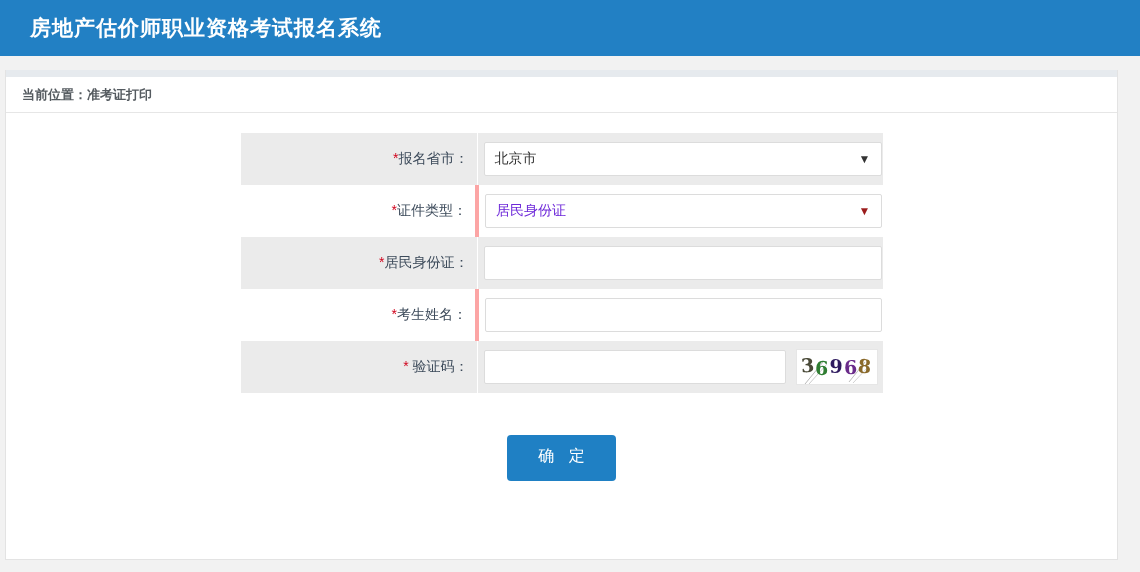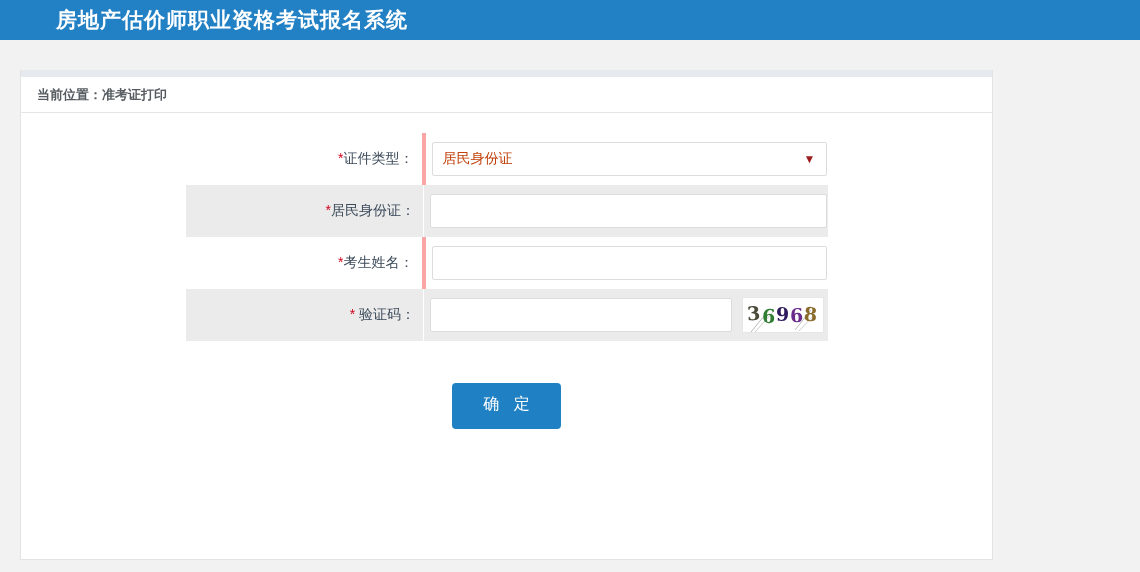--- a/index.html
+++ b/index.html
@@ -9,40 +9,40 @@
   body {
     width: 1140px;
     height: 572px;
     background: #f2f2f2;
     font-family: "Liberation Sans", "DejaVu Sans", sans-serif;
     overflow: hidden;
   }
 
   
   .site-header {
-    height: 40px;
+    height: 56px;
     background: #2280c4;
     display: flex;
     align-items: center;
-    padding-left: 56px;
+    padding-left: 30px;
     box-sizing: border-box;
   }
   .site-header .title {
     color: #ffffff;
     font-size: 21px;
     font-weight: bold;
     letter-spacing: 1px;
   }
 
   
   .page-card {
     position: absolute;
-    left: 20px;
+    left: 5px;
     top: 70px;
-    width: 973px;
+    width: 1113px;
     height: 490px;
     background: #ffffff;
     border: 1px solid #e3e3e3;
     border-top: none;
     box-sizing: border-box;
   }
   .card-topbar {
     height: 7px;
     background: #e6eaee;
   }
@@ -116,21 +116,21 @@
     padding: 0 10px;
     position: relative;
   }
   .select-box .sel-value { flex: 1; }
   .select-box .chev {
     font-size: 12px;
     line-height: 1;
     font-weight: bold;
     color: #333;
   }
-  .select-box.accent .sel-value { color: #c2410c; }
+  .select-box.accent .sel-value { color: #6d28d9; }
   .select-box.accent .chev { color: #9b1c1c; }
 
   .text-box { color: #333; }
 
   .captcha-box {
     width: 302px;
   }
   .captcha-img {
     width: 80px;
     height: 34px;
@@ -194,20 +194,33 @@
   <div class="breadcrumb-bar">
     <span class="crumb">当前位置：准考证打印</span>
   </div>
 
   <div class="form-area">
 
 
     <table class="form-table">
       <tbody>
 
+        <tr class="alt">
+          <td class="label-cell">
+            <span class="req">*</span><span>报名省市：</span>
+          </td>
+          <td class="field-cell">
+            <div class="field-wrap">
+              <div class="select-box">
+                <span class="sel-value">北京市</span>
+                <span class="chev">▼</span>
+              </div>
+            </div>
+          </td>
+        </tr>
 
         <tr>
           <td class="label-cell">
             <span class="req">*</span><span>证件类型：</span>
           </td>
           <td class="field-cell">
             <div class="field-wrap">
               <div class="select-box accent">
                 <span class="sel-value">居民身份证</span>
                 <span class="chev">▼</span>

